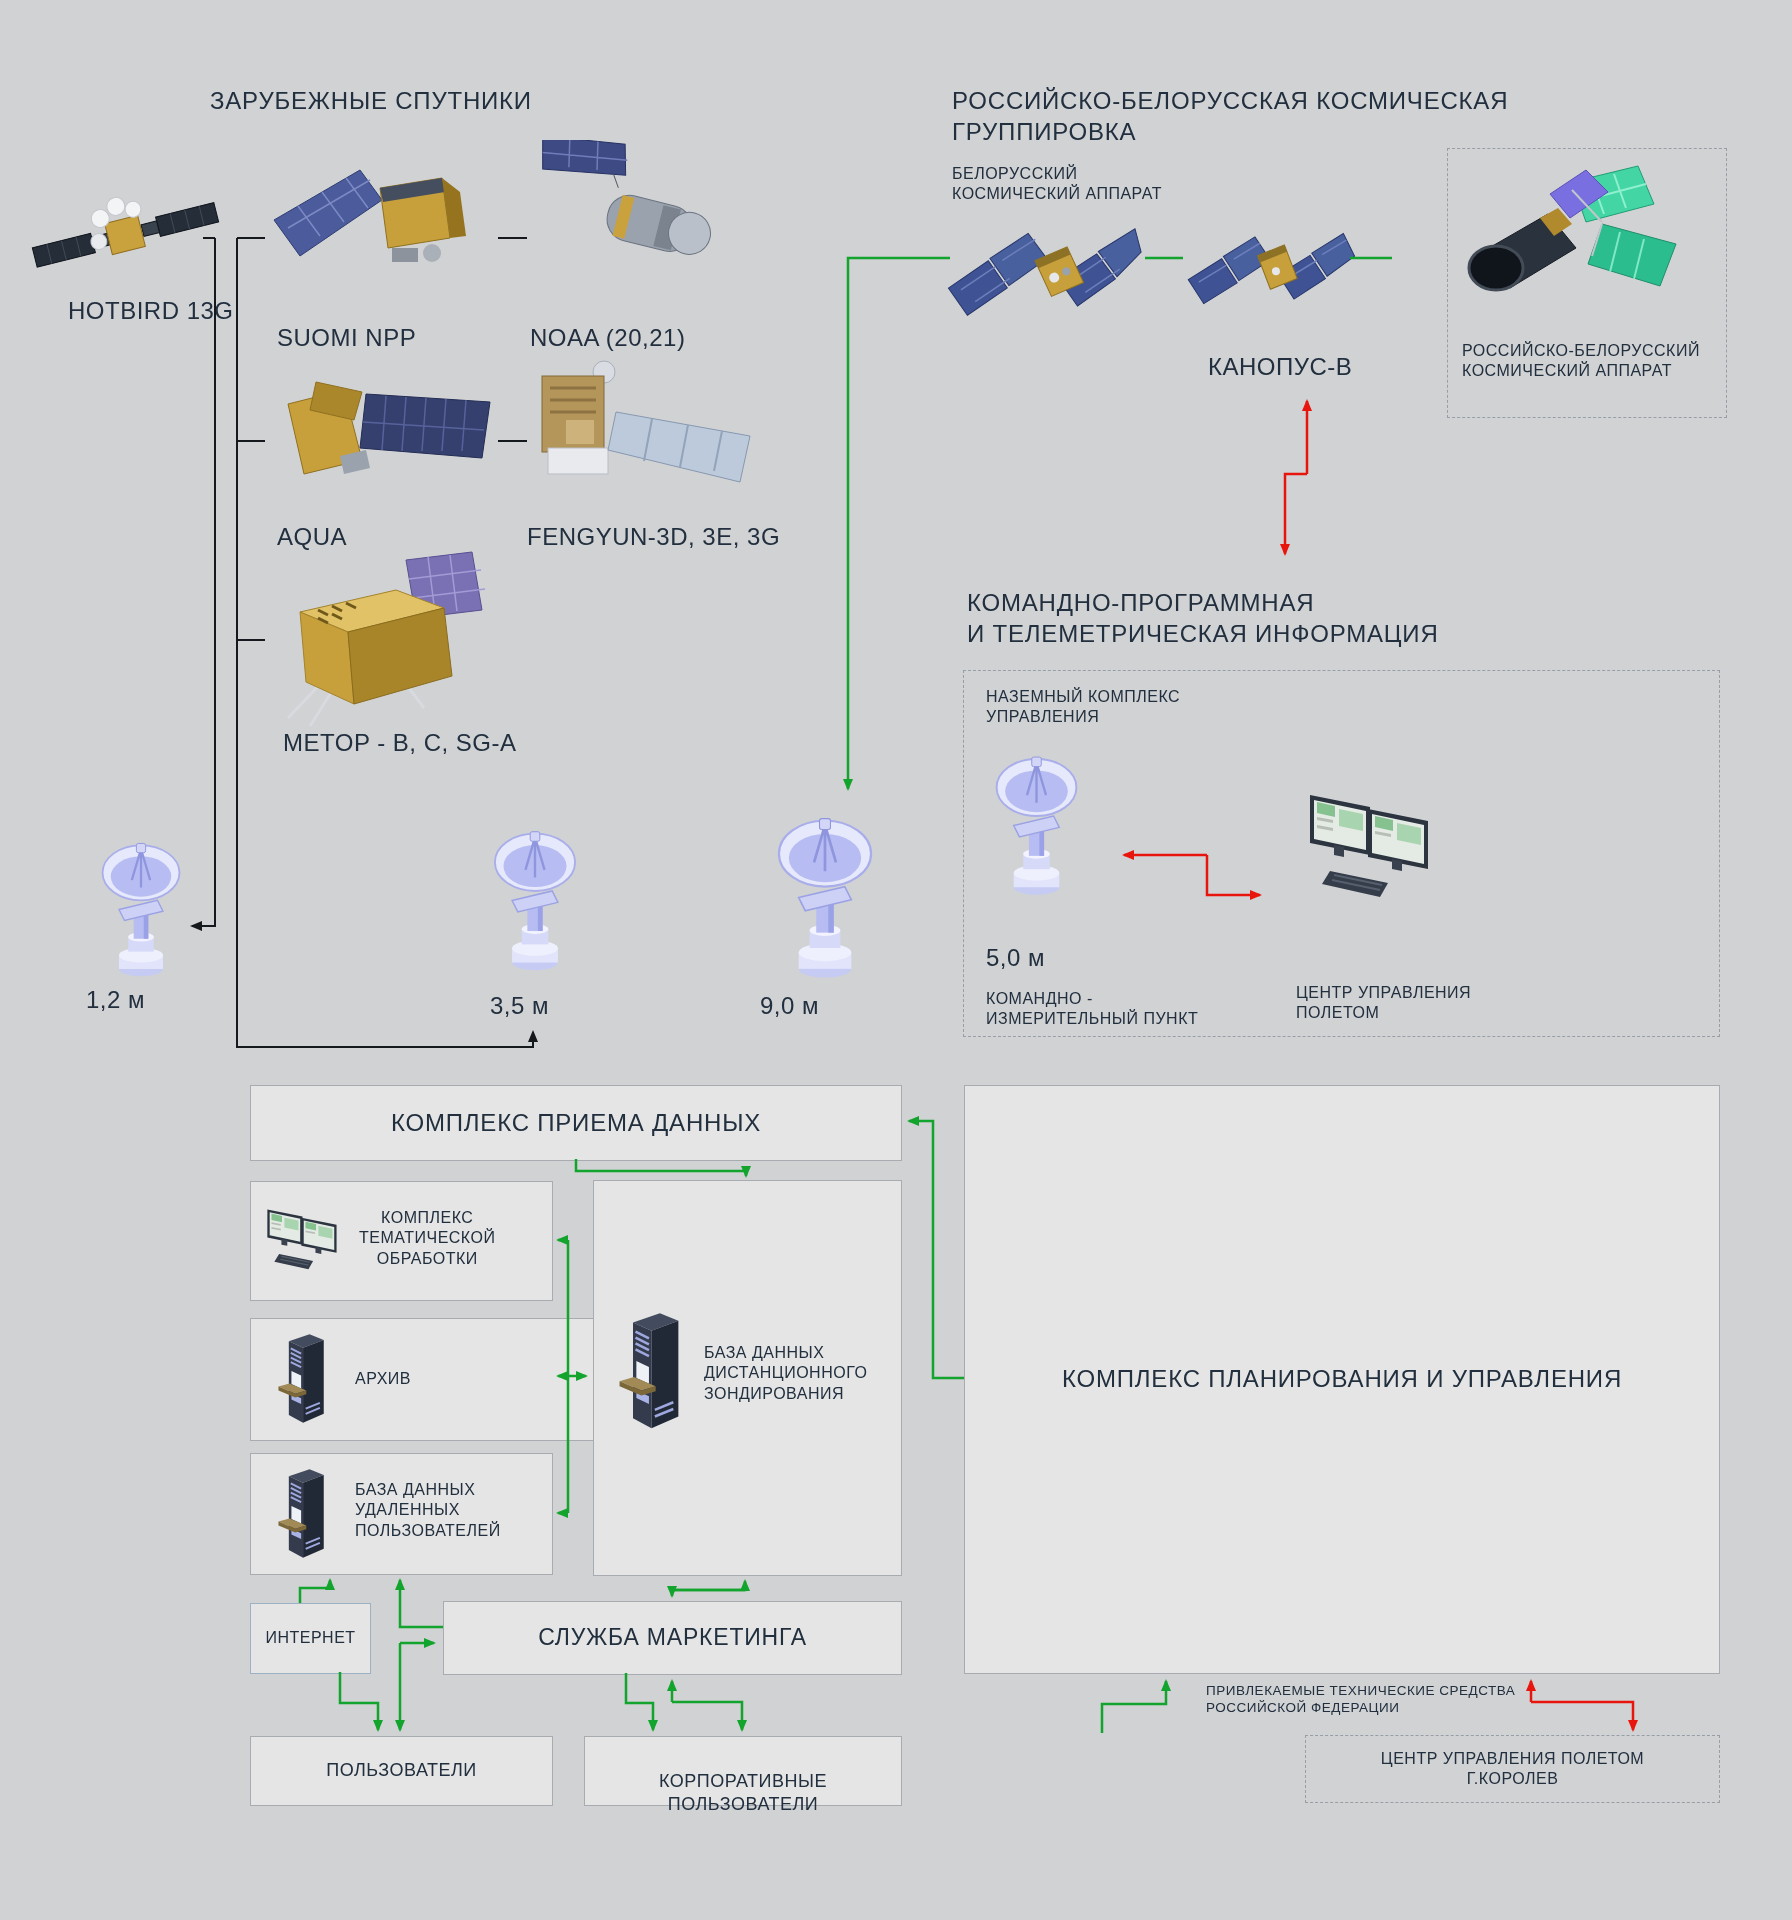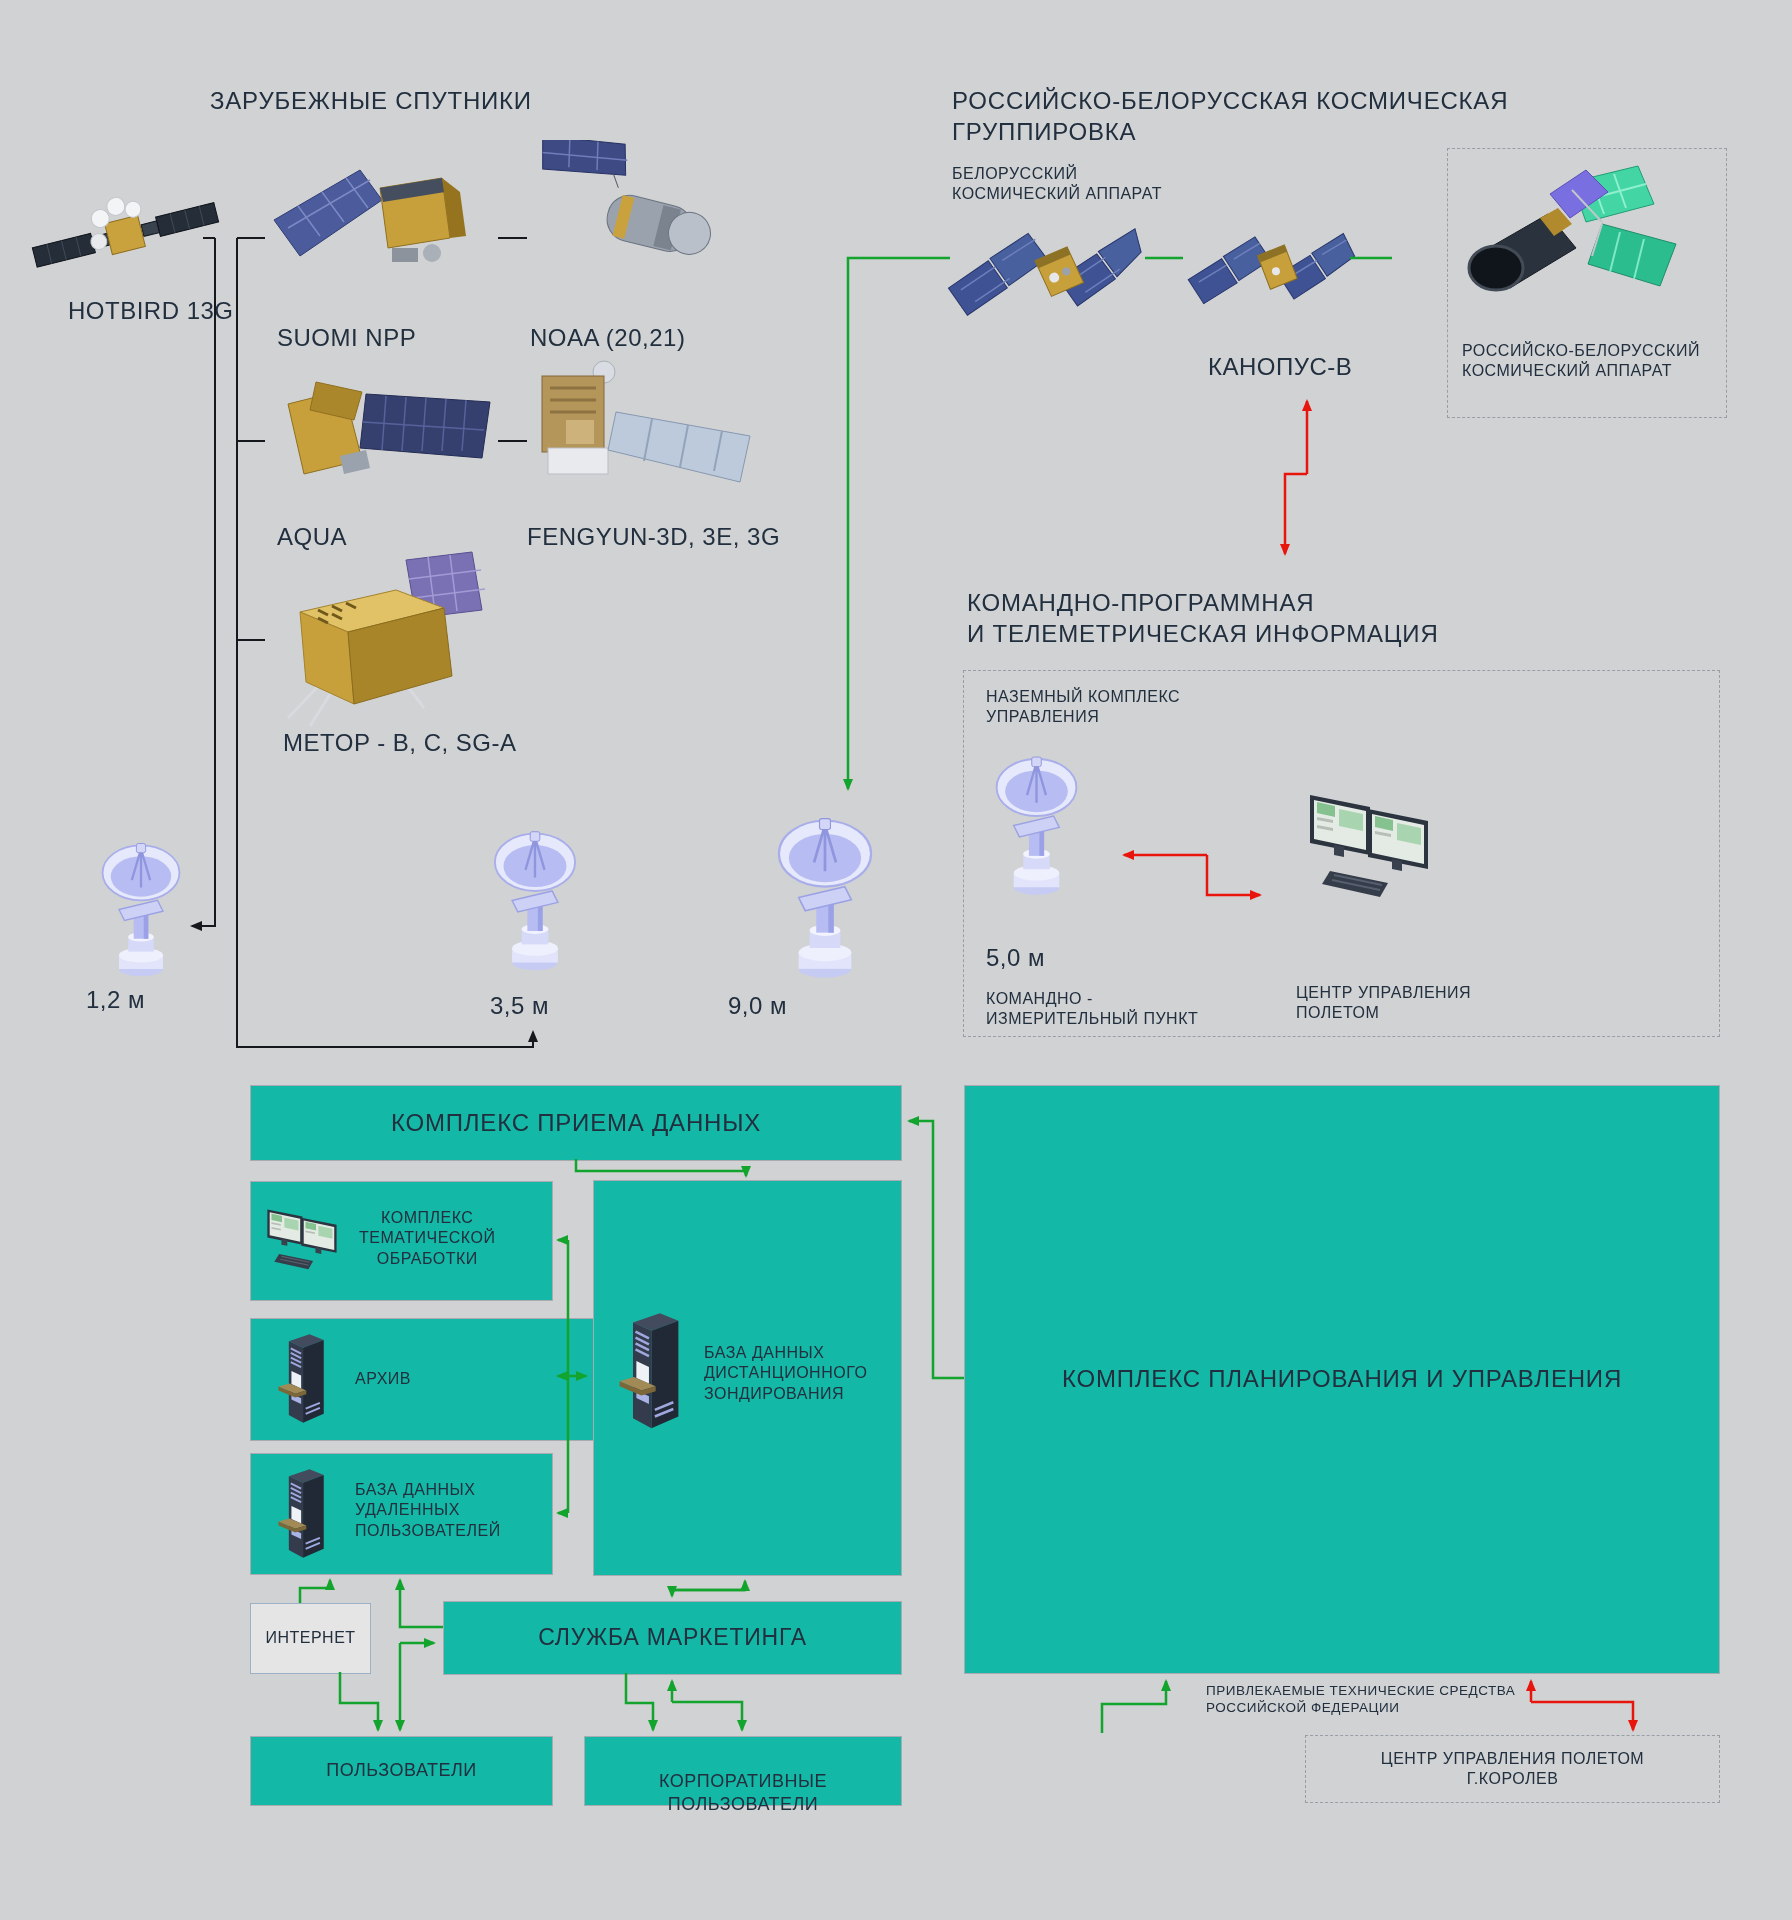--- a/index.html
+++ b/index.html
@@ -4,21 +4,21 @@
 <style>
   html,body{margin:0;padding:0;}
   .stage{position:relative;width:1792px;height:1920px;background:#d1d2d4;
          font-family:"Liberation Sans",sans-serif;overflow:hidden;}
   .lb{position:absolute;color:#212f3e;white-space:pre-line;line-height:1.28;
       letter-spacing:.5px;font-weight:500;}
   .h{font-size:24px;letter-spacing:.8px;}
   .m{font-size:24px;}
   .s{font-size:16px;}
   .xs{font-size:13.5px;}
-  .bx{position:absolute;border:1.5px solid #a8acb1;background:#14b8a6;
+  .bx{position:absolute;border:1.5px solid #a8acb1;background:#e5e5e5;
       display:flex;align-items:center;justify-content:center;text-align:center;}
   .bx .lb,.dbx .lb{position:static;}
   .abs .lb{position:absolute;}
   .dbx{position:absolute;border:1.5px dashed #989ea6;
        display:flex;align-items:center;justify-content:center;text-align:center;}
   .ic{position:absolute;}
   .overlay{position:absolute;left:0;top:0;pointer-events:none;}
 </style>
 </head>
 <body>
@@ -217,21 +217,21 @@
   <div class="lb m" style="left:86px;top:985px;">1,2 м</div>
 
   <svg class="ic" style="left:487px;top:826px;" width="96" height="148" viewBox="0 0 100 155">
       <use href="#i-antenna"></use>
     </svg>
   <div class="lb m" style="left:490px;top:991px;">3,5 м</div>
 
   <svg class="ic" style="left:770px;top:812px;" width="110" height="170" viewBox="0 0 100 155">
       <use href="#i-antenna"></use>
     </svg>
-  <div class="lb m" style="left:728px;top:991px;">9,0 м</div>
+  <div class="lb m" style="left:760px;top:991px;">9,0 м</div>
 
   
   <div class="dbx abs" style="left:963px;top:670px;width:755px;height:365px;">
     <div class="lb s" style="left:22px;top:16px;text-align:left;">НАЗЕМНЫЙ КОМПЛЕКС
 УПРАВЛЕНИЯ</div>
     <svg class="ic" style="left:25px;top:78px;" width="95" height="152" viewBox="0 0 100 155">
         <use href="#i-antenna"></use>
       </svg>
     <div class="lb m" style="left:22px;top:272px;text-align:left;">5,0 м</div>
     <div class="lb s" style="left:22px;top:318px;text-align:left;">КОМАНДНО -

